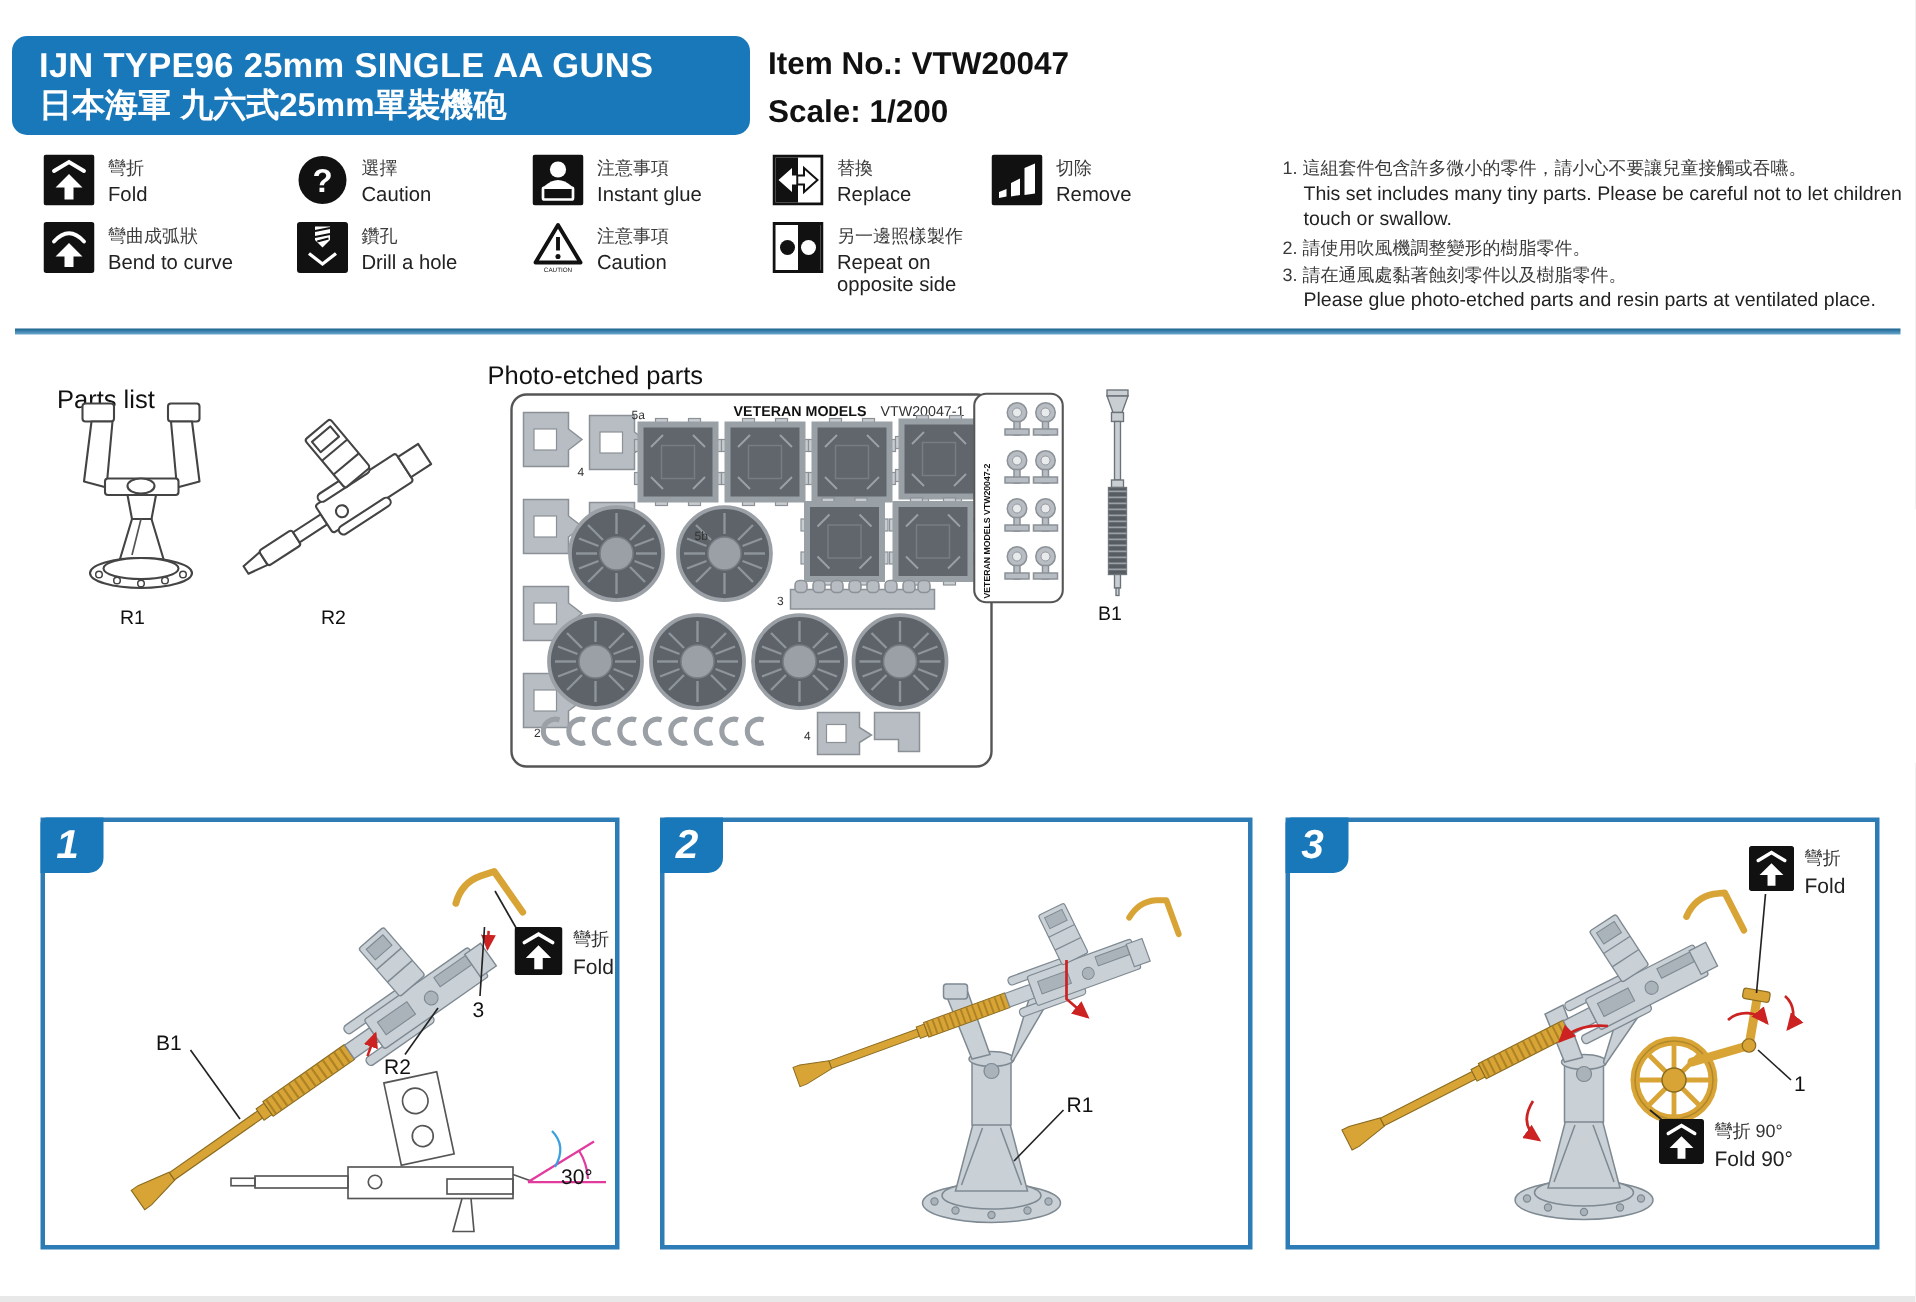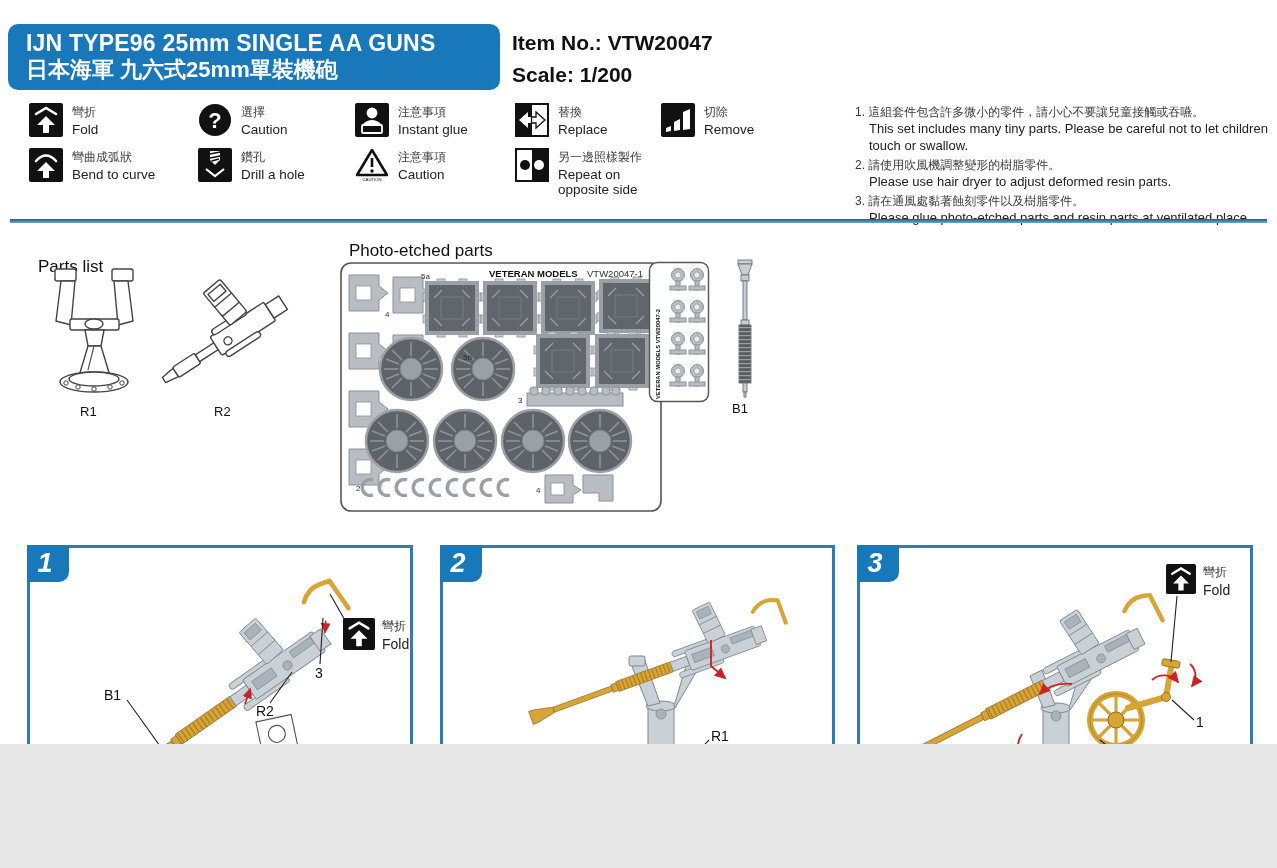--- a/index.html
+++ b/index.html
@@ -1,16 +1,16 @@
 <!DOCTYPE html>
 <html><head>
 <meta charset="utf-8">
 <style>
   html,body{margin:0;padding:0;background:#e8e8e8;}
-  .page{position:relative;width:1277px;height:744px;background:#fff;margin:0 auto;
+  .page{position:relative;width:1277px;height:864px;background:#fff;margin:0 auto;
         font-family:"Liberation Sans",sans-serif;color:#1a1a1a;overflow:hidden;}
   
   .banner{position:absolute;left:8px;top:24px;width:492px;height:66px;background:#1878ba;
           border-radius:10px;color:#fff;padding:5px 0 0 18px;box-sizing:border-box;line-height:1.22;}
   .banner .t1{font-size:23px;font-weight:bold;letter-spacing:.2px;}
   .banner .t2{font-size:22px;font-weight:bold;}
   .iteminfo{position:absolute;left:512px;top:27px;line-height:1.5;}
   .iteminfo div{font-size:21px;font-weight:bold;color:#111;}
   
   .legend{position:absolute;left:29px;top:103px;width:816px;display:grid;
@@ -205,32 +205,31 @@
     </div>
   </div>
 
   <div class="notes">
     <div class="note">
       <div class="nzh">1. 這組套件包含許多微小的零件，請小心不要讓兒童接觸或吞嚥。</div>
       <div class="nen">This set includes many tiny parts. Please be careful not to let children touch or swallow.</div>
     </div>
     <div class="note">
       <div class="nzh">2. 請使用吹風機調整變形的樹脂零件。</div>
-      <div class="nen">Please use hair dryer to adjust deformed resin parts.</div>
     </div>
     <div class="note">
       <div class="nzh">3. 請在通風處黏著蝕刻零件以及樹脂零件。</div>
       <div class="nen">Please glue photo-etched parts and resin parts at ventilated place.</div>
     </div>
   </div>
 
   <div class="divider"></div>
 
   <div class="sechead" style="left:38px;top:241px;margin-top:16px;">Parts list</div>
-  <div class="sechead" style="left:325px;top:241px;margin-left:24px;">Photo-etched parts</div>
+  <div class="sechead" style="left:325px;top:241px;">Photo-etched parts</div>
 
   <svg class="svgabs" style="left:42px;top:266px;" width="105" height="135" viewBox="0 0 105 135">
     <g fill="#fff" stroke="#444" stroke-width="1.4" stroke-linejoin="round">
       <rect x="13" y="3" width="21" height="12" rx="2"></rect>
         <rect x="70" y="3" width="21" height="12" rx="2"></rect>
       <polygon points="19,15 14,55 29,59 33,15"></polygon>
         <polygon points="86,15 91,55 76,59 72,15"></polygon>
       <rect x="28" y="53" width="49" height="11" rx="2"></rect>
         <ellipse cx="52" cy="58" rx="9" ry="5"></ellipse>
       <polygon points="43,64 62,64 59,80 46,80"></polygon>

